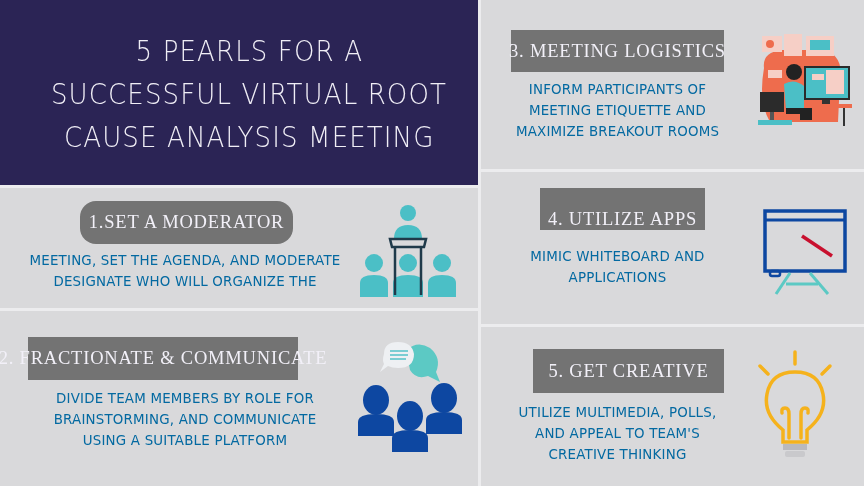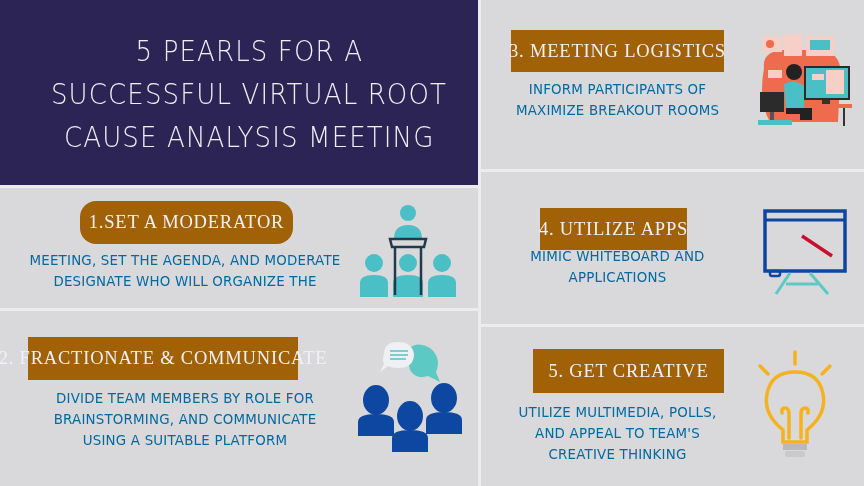--- a/index.html
+++ b/index.html
@@ -10,21 +10,21 @@
     position: absolute; left: 0; top: 0; width: 478px; height: 185px;
     background: #2b2455; display: flex; flex-direction: column;
     align-items: center; justify-content: center; padding-top: 4px; padding-left: 20px;
   }
   .title-line {
     color: #f0eef6; font-family: "DejaVu Sans", sans-serif; font-weight: 300;
     font-size: 28px; letter-spacing: 1.2px; line-height: 43px; white-space: nowrap;
     transform: scaleX(0.93);
   }
   .label-box {
-    position: absolute; background: #a16207; color: #f2f0f8;
+    position: absolute; background: #737373; color: #f2f0f8;
     display: flex; align-items: center; justify-content: center;
     font-family: "Liberation Serif", serif; font-size: 18.5px; letter-spacing: 0.8px;
     white-space: nowrap;
   }
   .desc {
     position: absolute; color: #0369a1; font-family: "DejaVu Sans", sans-serif;
     font-size: 13.4px; line-height: 21px; text-align: center; letter-spacing: 0.2px;
     white-space: nowrap;
   }
   .desc span { display: block; }
@@ -94,20 +94,21 @@
     <ellipse cx="54" cy="76" rx="13" ry="15"></ellipse>
     <path d="M36 112 L36 98 Q36 90 54 90 Q72 90 72 98 L72 112 Z"></path>
   </g>
 </svg>
 
 <div class="label-box" style="left:511px;top:30px;width:213px;height:42px;">
   <span>3. MEETING LOGISTICS</span>
 </div>
 <div class="desc" style="left:490px;top:79px;width:255px;">
   <span>INFORM PARTICIPANTS OF</span>
+  <span>MEETING ETIQUETTE AND</span>
   <span>MAXIMIZE BREAKOUT ROOMS</span>
 </div>
 <svg class="icon" style="left:752px;top:32px;" width="102" height="96" viewBox="0 0 102 96">
   <path d="M12 36 Q10 20 30 18 L70 18 Q92 22 88 48 L86 90 L18 90 Q6 70 12 36 Z" fill="#ee6c4d"></path>
   <rect x="10" y="4" width="20" height="16" fill="#f6cfc6"></rect>
   <circle cx="18" cy="12" r="4" fill="#ee6c4d"></circle>
   <rect x="32" y="2" width="18" height="22" fill="#f6cfc6"></rect>
   <rect x="54" y="4" width="28" height="20" fill="#f6cfc6"></rect>
   <rect x="58" y="8" width="20" height="10" fill="#4bbfc6"></rect>
   <rect x="16" y="38" width="14" height="8" fill="#f6cfc6"></rect>
@@ -119,21 +120,21 @@
   <rect x="36" y="72" width="64" height="4" fill="#ee6c4d"></rect>
   <line x1="92" y1="76" x2="92" y2="94" stroke="#333" stroke-width="2"></line>
   <circle cx="42" cy="40" r="8" fill="#222"></circle>
   <path d="M32 52 Q42 46 52 54 L52 76 L34 78 Z" fill="#4bbfc6"></path>
   <path d="M34 76 L60 76 L60 88 L48 88 L48 82 L34 82 Z" fill="#222"></path>
   <rect x="8" y="60" width="24" height="20" fill="#2b2b2b"></rect>
   <rect x="18" y="80" width="4" height="12" fill="#555"></rect>
   <rect x="6" y="88" width="34" height="5" fill="#4bbfc6"></rect>
 </svg>
 
-<div class="label-box" style="left:540px;top:208px;width:147px;height:42px;">
+<div class="label-box" style="left:540px;top:188px;width:165px;height:42px;align-items:flex-end;">
   <span>4. UTILIZE APPS</span>
 </div>
 <div class="desc" style="left:495px;top:246px;width:245px;">
   <span>MIMIC WHITEBOARD AND</span>
   <span>APPLICATIONS</span>
 </div>
 <svg class="icon" style="left:762px;top:208px;" width="86" height="90" viewBox="0 0 86 90">
   <rect x="3" y="3" width="80" height="60" fill="none" stroke="#0d47a1" stroke-width="3.5"></rect>
   <line x1="3" y1="12" x2="83" y2="12" stroke="#0d47a1" stroke-width="3"></line>
   <rect x="8" y="63" width="10" height="5" rx="2" fill="none" stroke="#0d47a1" stroke-width="2.5"></rect>

